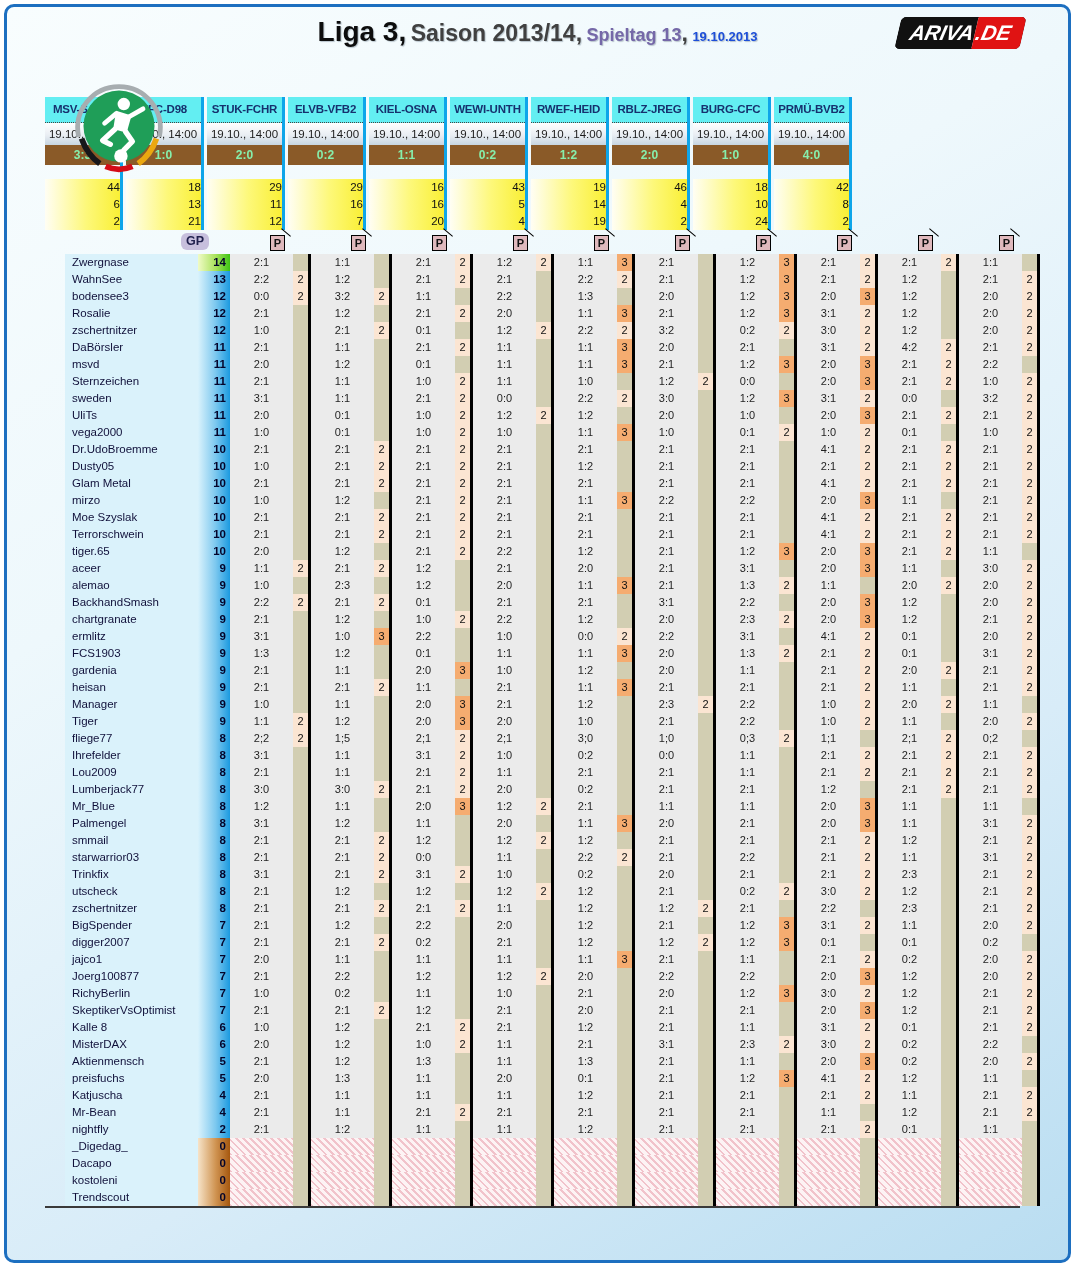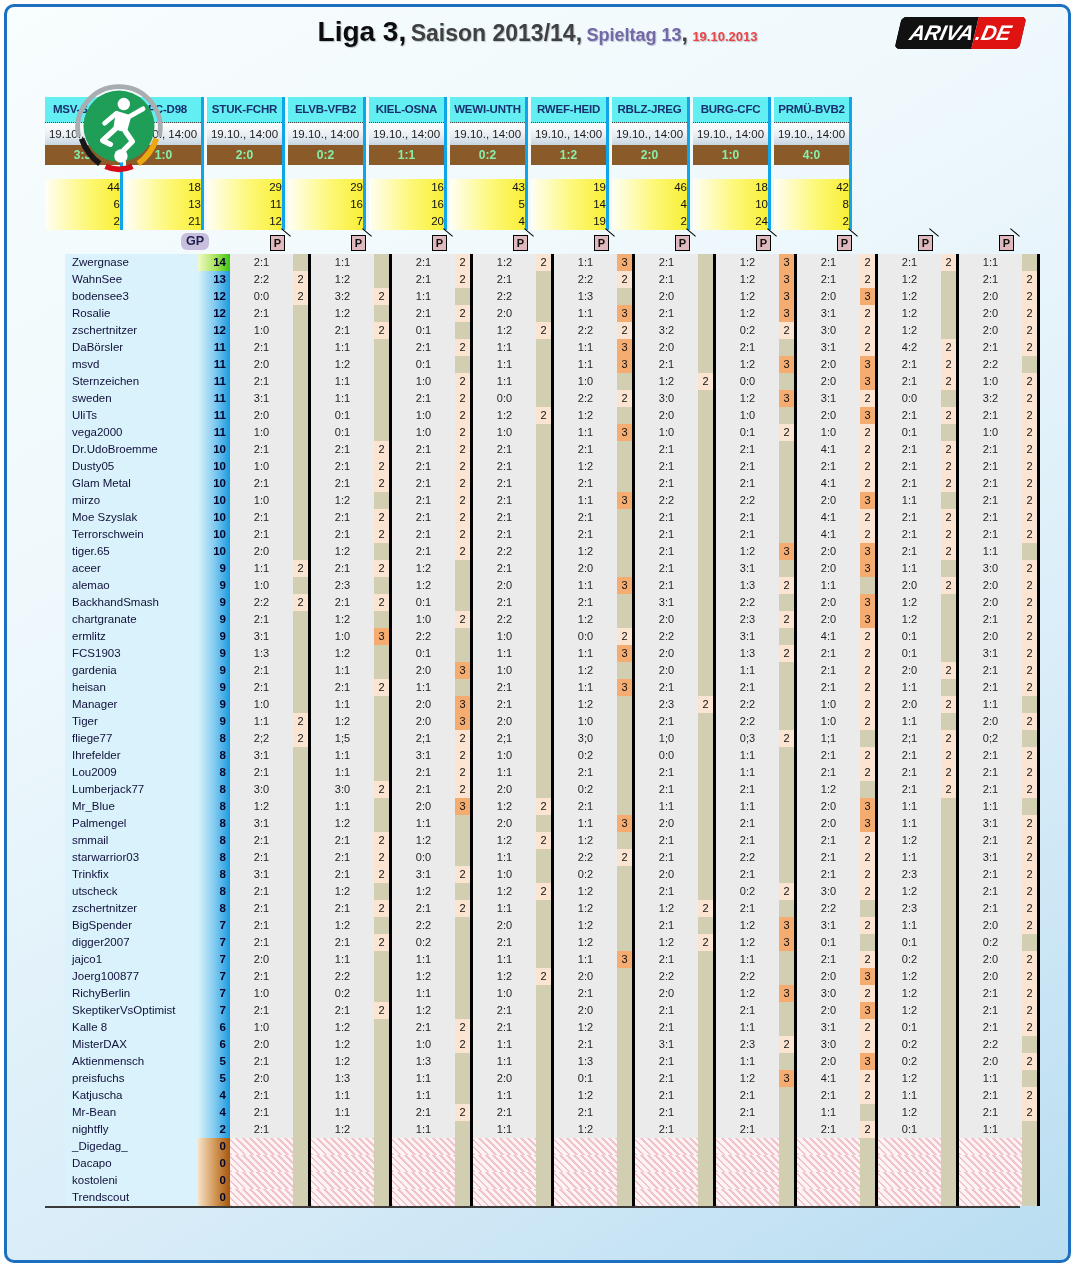--- a/index.html
+++ b/index.html
@@ -4,21 +4,21 @@
 <style>
   html,body{margin:0;padding:0;background:#fff;}
   .page{position:relative;width:1075px;height:1267px;font-family:"Liberation Sans",sans-serif;overflow:hidden;background:#fff;}
   .frame{position:absolute;left:4px;top:4px;right:4px;bottom:4px;border:3px solid #1d6fc0;border-radius:10px;
     background:linear-gradient(150deg,#f8fdfe 0%,#eef8fc 35%,#d8ecf8 70%,#b9ddf1 100%);}
   
   .title{position:absolute;top:16px;left:0;width:100%;text-align:center;white-space:nowrap;text-shadow:1px 1px 1px #b8c4cc;}
   .t-liga{font-size:28px;font-weight:bold;color:#0d0d0d;}
   .t-mid{font-size:23px;font-weight:bold;color:#404040;}
   .t-spieltag{font-size:18px;font-weight:bold;color:#7568a8;}
-  .t-date{font-size:13px;font-weight:bold;color:#ef4444;}
+  .t-date{font-size:13px;font-weight:bold;color:#1d4ed8;}
   
   .ariva{position:absolute;top:17px;right:52px;display:flex;transform:skewX(-13deg);border-radius:5px;overflow:hidden;
     font-style:italic;font-weight:bold;font-size:21px;line-height:30px;box-shadow:0 0 0 1px #222 inset;}
   .ariva-black{background:#111;color:#fff;padding:1px 1px 1px 12px;}
   .ariva-red{background:#e01313;color:#fff;padding:1px 12px 1px 1px;}
   .timestamp{position:absolute;top:64px;left:0;width:100%;text-align:center;font-style:italic;font-size:12px;color:#1a1a1a;}
   
   .board{position:absolute;top:97px;left:45px;}
   .club-logo{position:absolute;left:26px;top:-16px;width:96px;height:96px;}
   .header-band{display:flex;}

